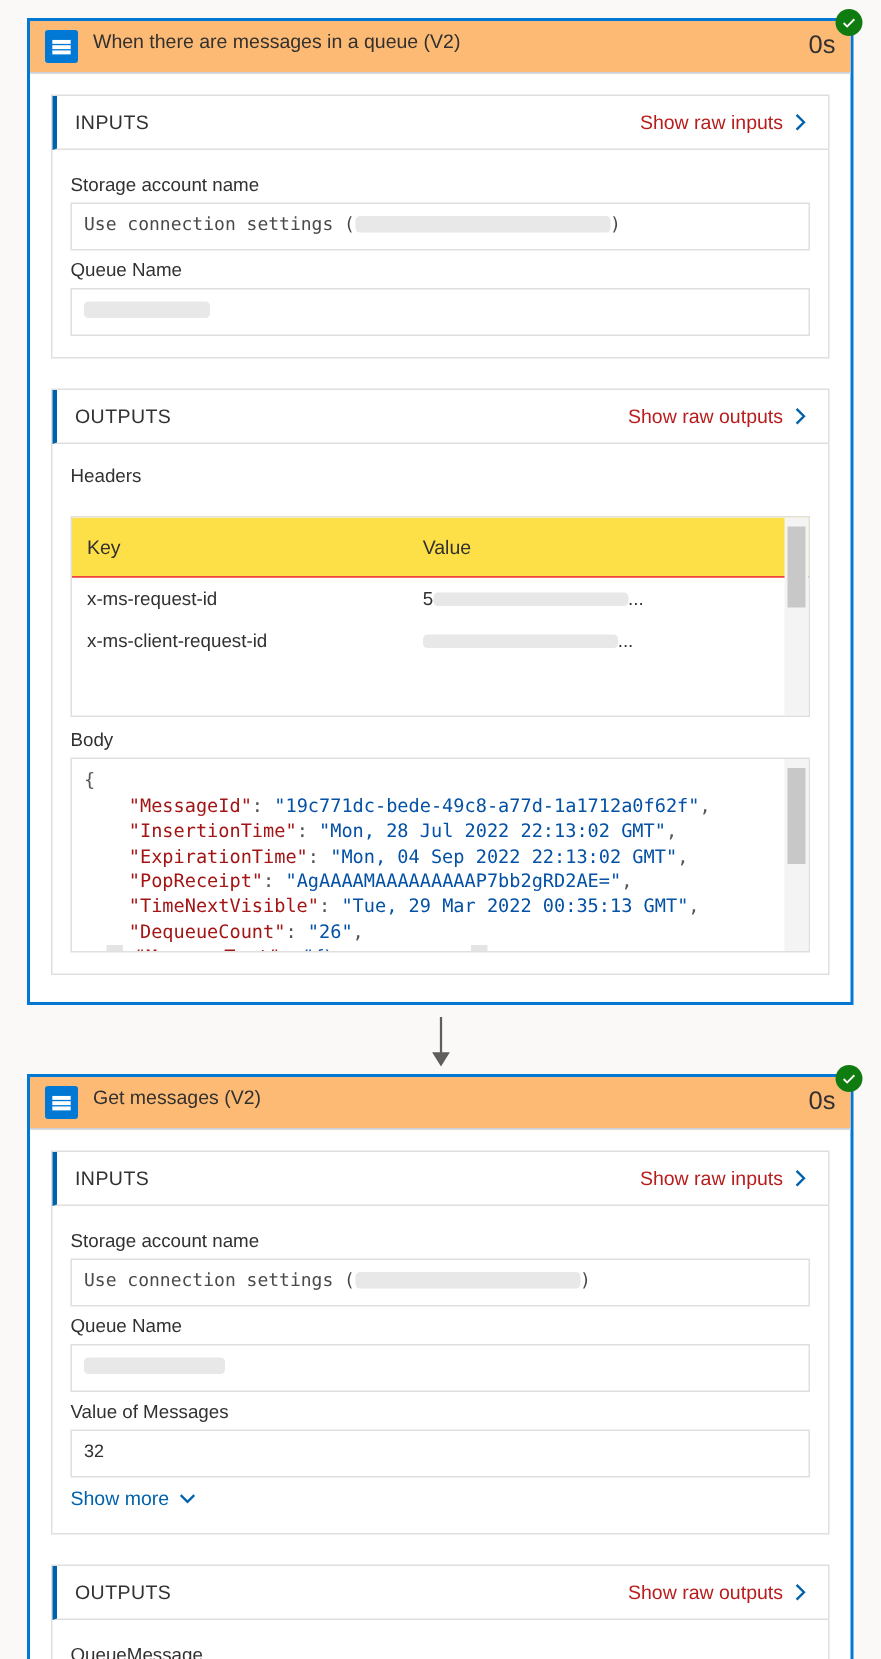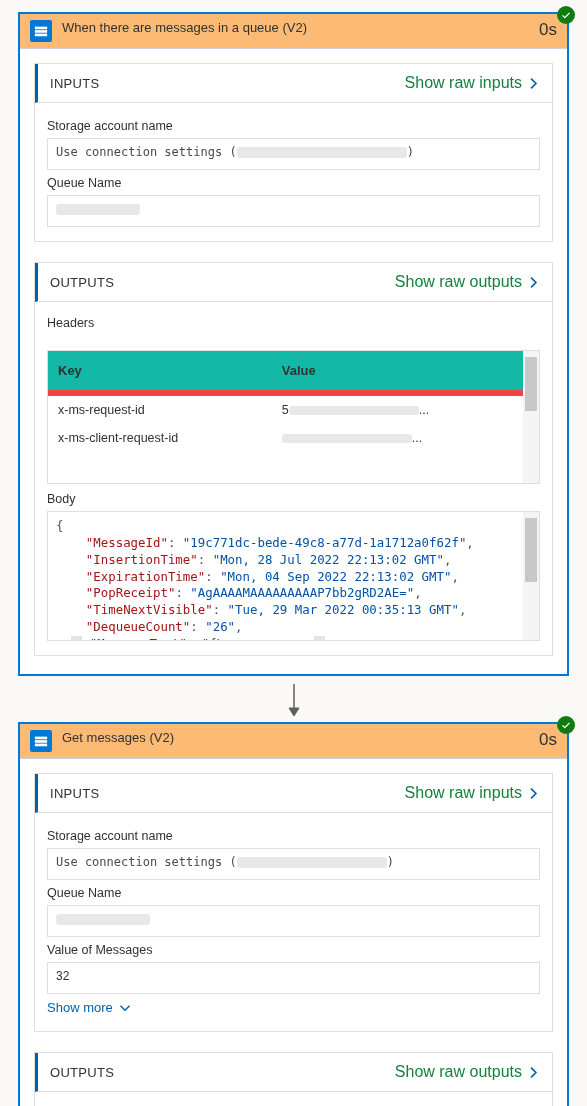--- a/index.html
+++ b/index.html
@@ -11,32 +11,32 @@
 .card-head{background:#fdba74;display:flex;align-items:flex-start;padding:6px 10px;border-bottom:1px solid #c7d3e2}
 .head-icon{width:22px;height:22px;background:#0078d4;border-radius:2px;display:flex;align-items:center;justify-content:center;flex-shrink:0}
 .head-icon svg{width:14px;height:14px;fill:#fff}
 .head-title{margin-left:10px;flex:1;font-size:13px}
 .head-time{font-size:17px;color:#323130}
 .card-body{padding:14px}
 .panel{border:1px solid #e1dfdd;margin-bottom:20px}
 .panel:last-child{margin-bottom:4px}
 .panel-head{display:flex;align-items:center;padding:10px 12px;border-left:3px solid #0062ad;border-bottom:1px solid #e1dfdd}
 .panel-title{flex:1;font-size:13px;letter-spacing:.3px}
-.show-raw{color:#15803d;font-size:16px;display:flex;align-items:center;cursor:pointer}
+.show-raw{color:#b91c1c;font-size:13px;display:flex;align-items:center;cursor:pointer}
 .show-raw svg{width:13px;height:13px;margin-left:5px;stroke:#0062ad}
 .panel-body{padding:10px 12px 14px}
 .lbl{font-size:12.5px;margin:6px 0 5px}
 .field{border:1px solid #e1dfdd;background:#fff;padding:6px 8px;font-size:12px;min-height:18px}
 .field.mono{font-family:Consolas,monospace;color:#4a4a4a}
 .redact{display:inline-block;height:11px;background:#e8e8e8;border-radius:3px;vertical-align:middle}
 .headers-lbl{margin:4px 0 20px;font-size:12.5px}
 .tbl-wrap{border:1px solid #e1dfdd;height:132px;overflow:hidden;position:relative}
 .tbl-scroll{overflow:auto;height:100%}
 .tbl{width:100%;border-collapse:collapse;font-size:13px}
-.tbl th{text-align:left;font-weight:700;padding:12px 10px;border-bottom:6px solid #ef4444;background:#14b8a6}
+.tbl th{text-align:left;font-weight:400;padding:12px 10px;border-bottom:1px solid #ef4444;background:#fde047}
 .tbl td{padding:7px 10px;font-size:12.5px;color:#323130}
 .vscroll{position:absolute;top:0;right:0;width:16px;height:100%;background:#f4f4f4}
 .vscroll .thumb{position:absolute;top:6px;right:2px;width:12px;height:54px;background:#c8c8c8}
 .body-lbl{margin:8px 0 5px;font-size:12.5px}
 .json-wrap{border:1px solid #e1dfdd;height:128px;overflow:hidden;position:relative}
 .json-wrap .vscroll .thumb{height:64px}
 .json-pre{margin:0;padding:6px 8px;font-family:Consolas,monospace;font-size:12.4px;line-height:1.36;white-space:pre;overflow:hidden}
 .p{color:#555}
 .k{color:#a31515}
 .s{color:#0451a5}

